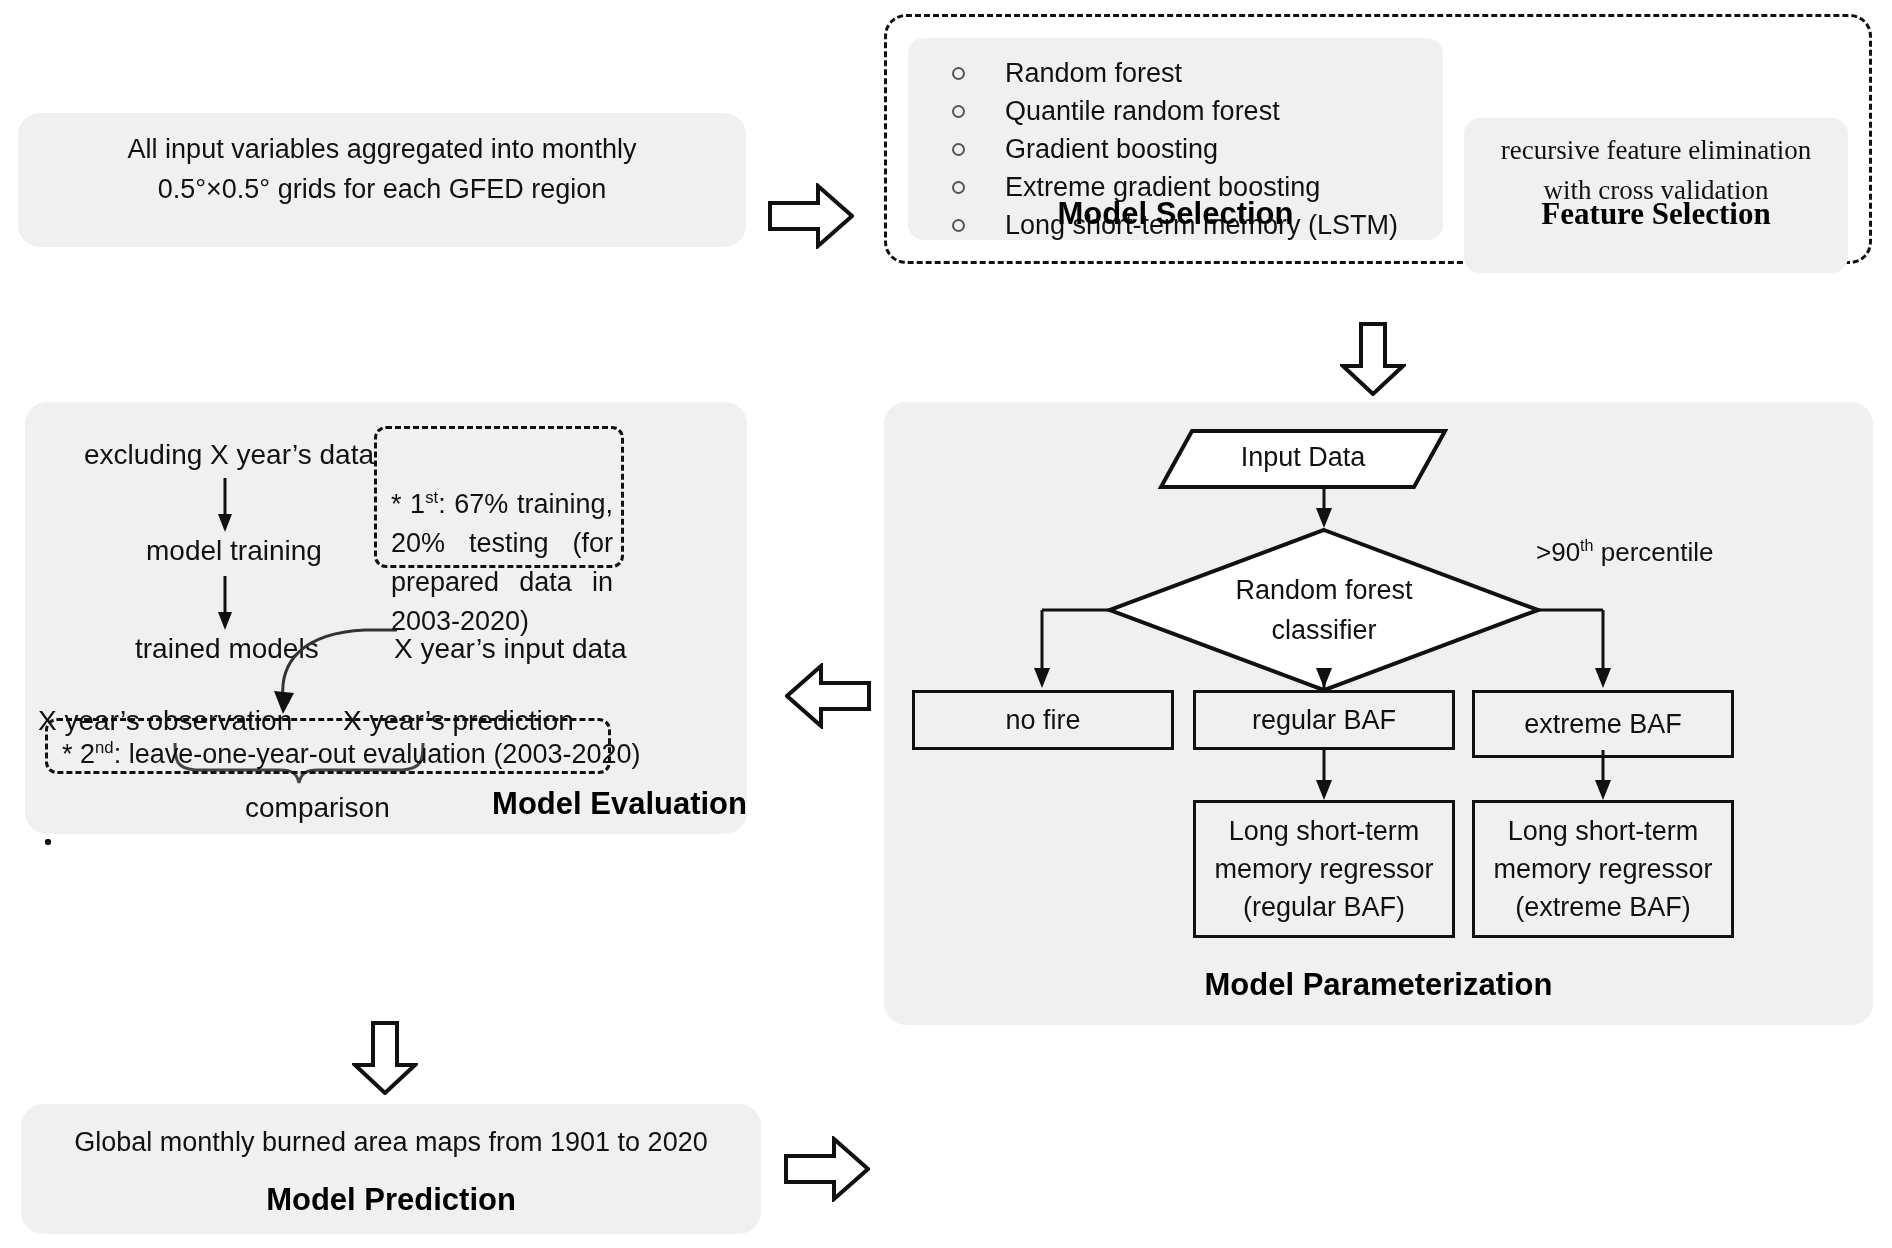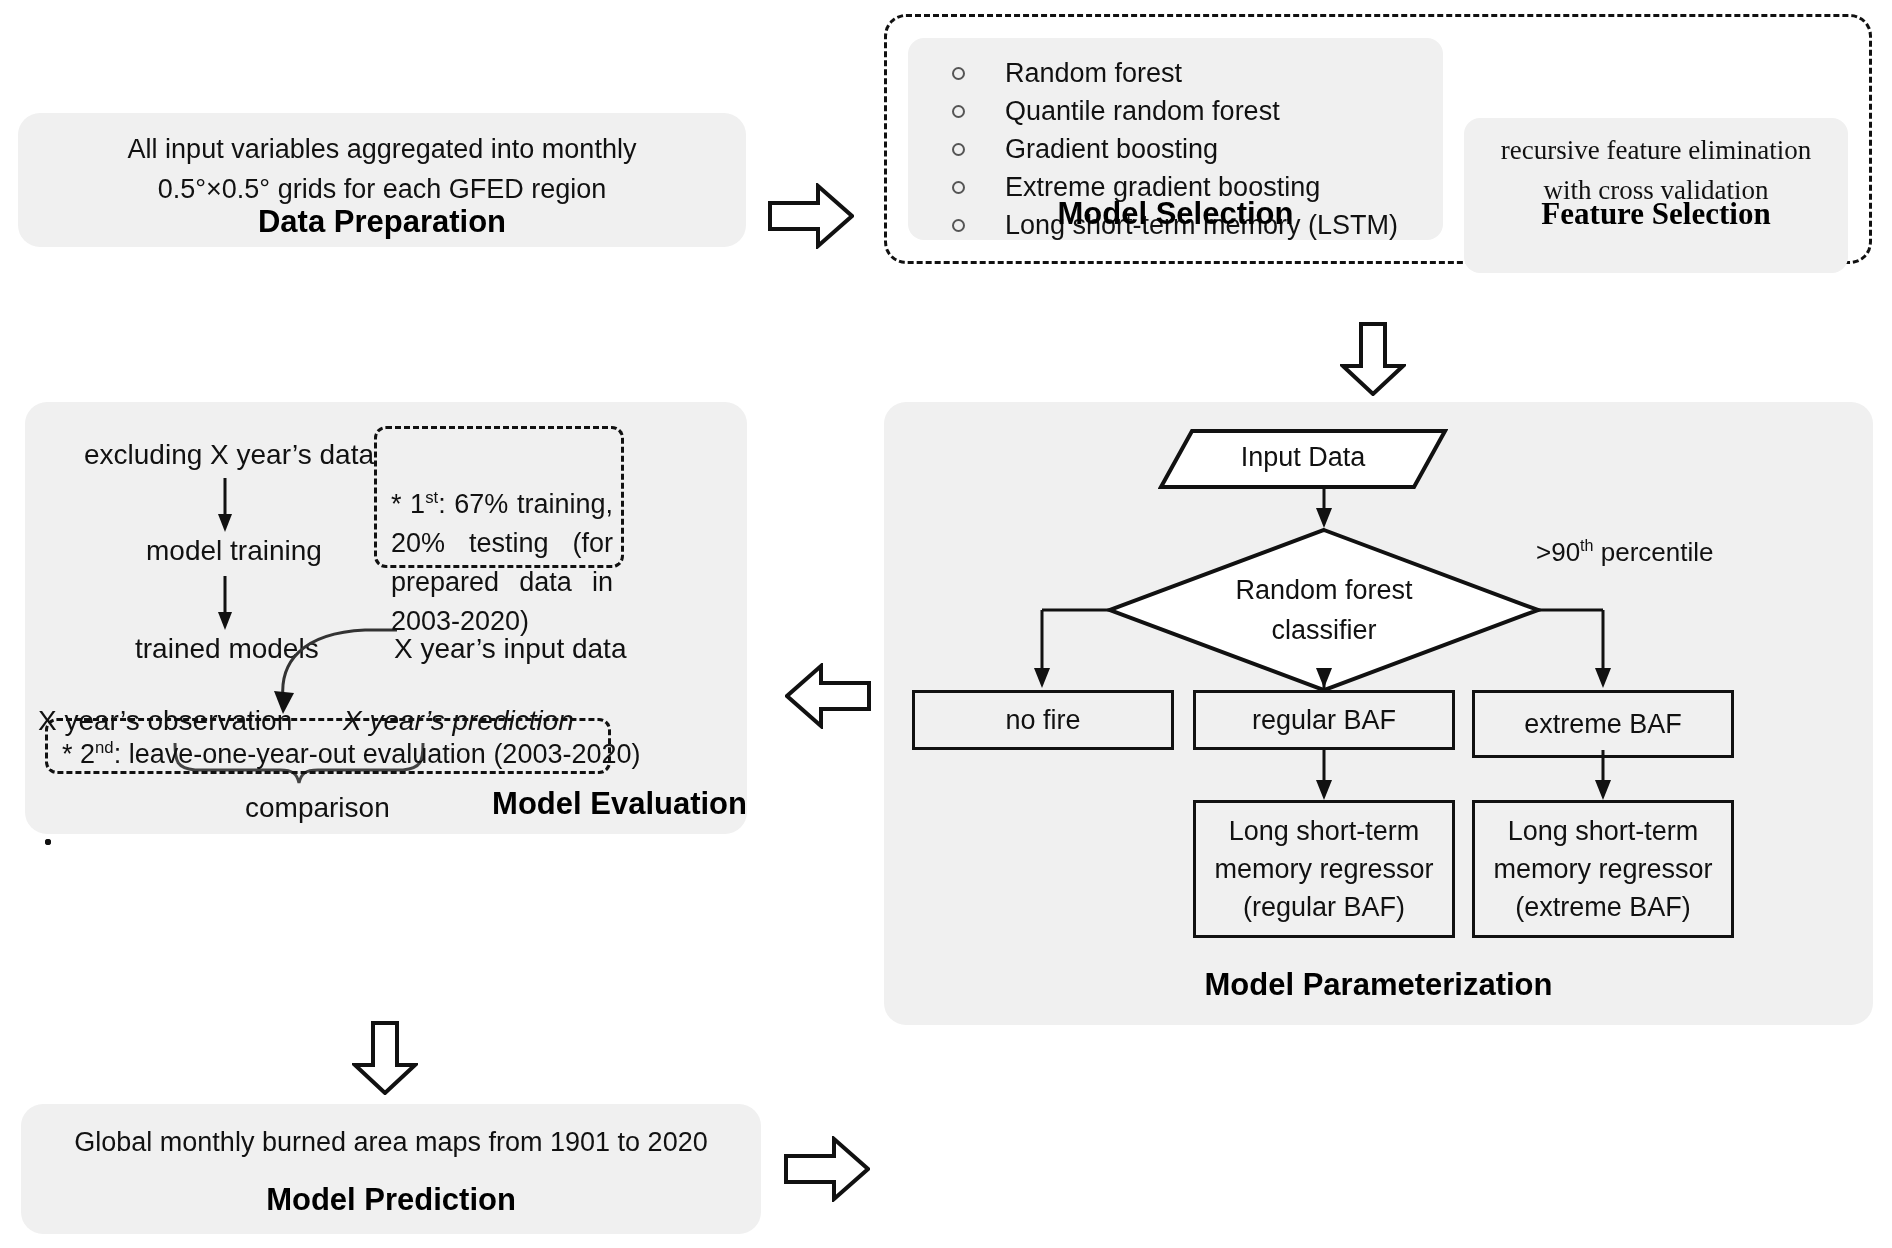--- a/index.html
+++ b/index.html
@@ -117,21 +117,20 @@
   sup { font-size: 0.62em; vertical-align: super; margin-top: 17px; }
 </style>
 </head>
 <body>
 
 <div id="stage">
 
   <div class="panel" style="left:18px; top:113px; width:728px; height:134px;">
     <div class="body-text" style="left:0; top:16px; width:100%;">All input variables aggregated into monthly
 0.5°×0.5° grids for each GFED region</div>
-    <div class="section-title" style="top:91px;">Data Preparation</div>
   </div>
 
   <div class="blockarrow" style="left:768px; top:183px;">
     <svg width="86" height="66" viewBox="0 0 86 66">
       <polygon points="2,20 50,20 50,3 84,33 50,63 50,46 2,46" fill="#ffffff" stroke="#111111" stroke-width="4" stroke-linejoin="miter"></polygon>
     </svg>
   </div>
 
   <div class="dashed-group" style="left:884px; top:14px; width:988px; height:250px;"></div>
 
@@ -178,21 +177,21 @@
     <div class="eval-text" style="left:59px; top:37px;">excluding X year’s data</div>
 
     <div class="eval-text" style="left:121px; top:133px;">model training</div>
 
     <div class="eval-text" style="left:110px; top:231px;">trained models</div>
 
     <div class="eval-text" style="left:369px; top:231px;">X year’s input data</div>
 
     <div class="eval-text" style="left:13px; top:303px;">X year’s observation</div>
 
-    <div class="eval-text" style="left:318px; top:303px;font-style:italic;">X year’s prediction</div>
+    <div class="eval-text" style="left:318px; top:303px;">X year’s prediction</div>
 
     <div class="eval-text" style="left:220px; top:390px;">comparison</div>
 
     <svg class="fc-layer" width="722" height="432" viewBox="0 0 722 432">
 
       <line x1="200" y1="76" x2="200" y2="118" stroke="#111" stroke-width="3"></line>
       <polygon points="200,130 193,112 207,112" fill="#111"></polygon>
 
       <line x1="200" y1="174" x2="200" y2="216" stroke="#111" stroke-width="3"></line>
       <polygon points="200,228 193,210 207,210" fill="#111"></polygon>

